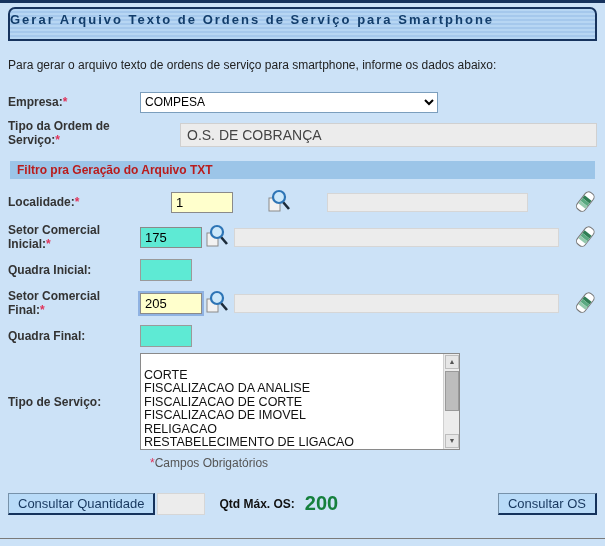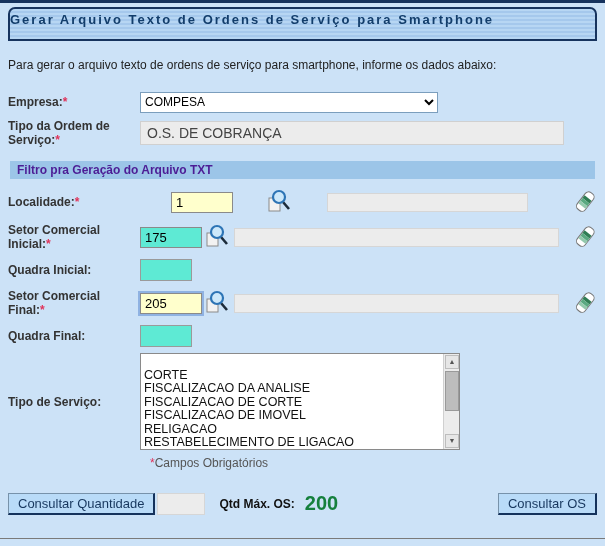--- a/index.html
+++ b/index.html
@@ -13,35 +13,35 @@
   .title-bar {
     margin:4px 8px 0 8px; height:34px; line-height:21px;
     background:repeating-linear-gradient(180deg,#b7d6f3 0 2px,#a5c8ec 2px 4px);
     border:2px solid #16335e;
     border-radius:7px 7px 0 0;
     font-weight:bold; font-size:13px; letter-spacing:2px; color:#123d6b;
   }
   .instruction { margin:17px 8px 0 8px; font-size:12px; color:#222; }
   .form-area { margin:0 8px; }
   .frow { display:flex; align-items:center; margin-top:8px; min-height:22px; }
-  .frow.top-align { align-items:center; }
+  .frow.top-align { align-items:flex-end;gap:40px; }
   .lbl { width:132px; flex:0 0 132px; font-weight:bold; color:#333; line-height:14px; }
   .req { color:#e0335a; }
   select.cmb {
     width:298px; height:21px; font-family:"Liberation Sans",sans-serif;
     font-size:12px; color:#000; background:#fff; border:1px solid #7b9ebd;
   }
   .ro-field {
     width:424px; height:24px; line-height:22px; background:#ececec;
     border:1px solid #d0d0d0; color:#444; font-size:14px; padding-left:6px;
   }
   .section-bar {
     margin:14px 2px 0 2px; height:18px; line-height:18px;
     background:#9cc5e8; padding-left:7px;
-    font-weight:bold; font-size:12px; color:#4c1d95;
+    font-weight:bold; font-size:12px; color:#b91c1c;
   }
   input.txt {
     width:62px; height:21px; border:1px solid #8a8a8a; background:#5eead4;
     font-family:"Liberation Sans",sans-serif; font-size:13px; padding-left:4px; color:#000;
   }
   input.txt.small { width:52px; height:22px; border:1px solid #9a9a9a; }
   input.yellow { background:#ffffcc; }
   input.focused { outline:2px solid #8fb2e2; }
   .icon-btn { width:26px; height:26px; margin-left:2px; cursor:pointer; flex:0 0 auto; }
   .lookup-bar {

